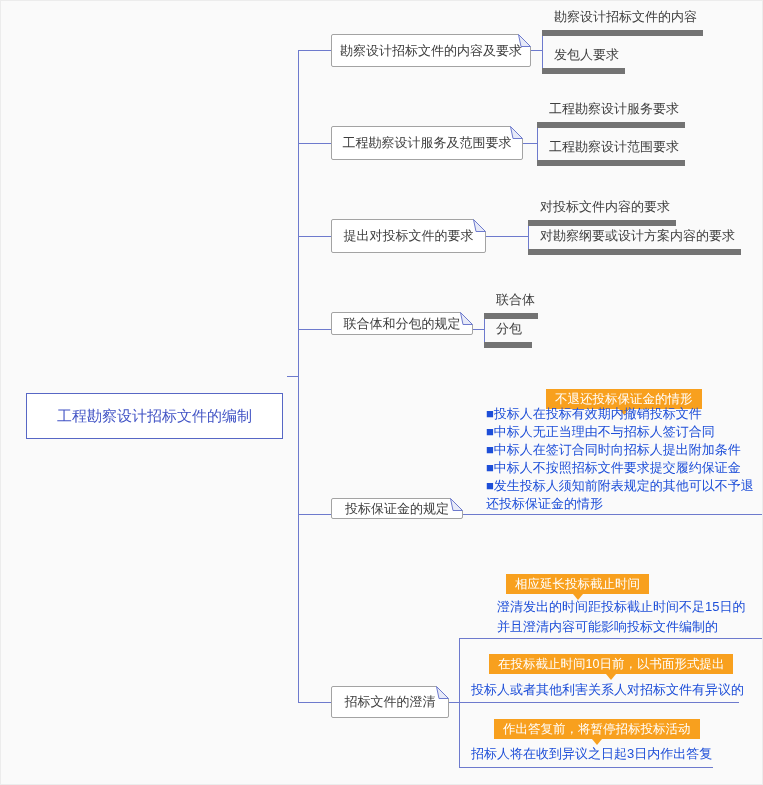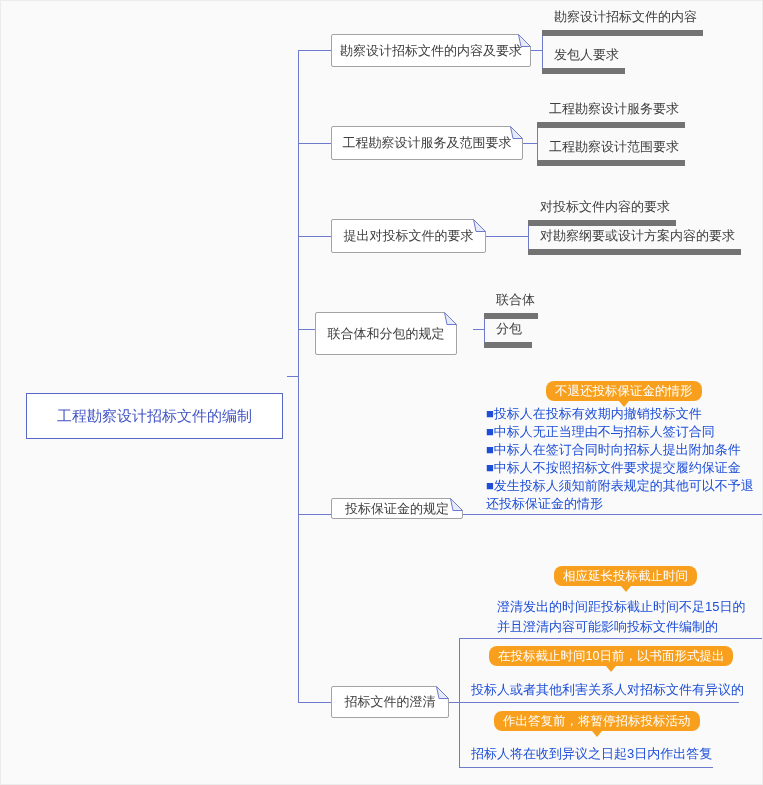--- a/index.html
+++ b/index.html
@@ -40,21 +40,21 @@
   .lnode{
     position:absolute;height:25px;line-height:24px;
     padding:0 6px 0 12px;box-sizing:content-box;
     border-bottom:6px solid #737373;
     font-size:13px;color:#3e3e3e;white-space:nowrap;
   }
   
   .badge{
     position:absolute;height:20px;line-height:20px;
     background:#f8a01e;color:#fff;font-size:12.5px;
-    padding:0 9px;border-radius:8px;white-space:nowrap;
+    padding:0 9px;border-radius:0;white-space:nowrap;margin-top:8px;
   }
   .badge::after{
     content:"";position:absolute;top:100%;left:50%;margin-left:-5px;
     width:0;height:0;border:5px solid transparent;
     border-top:6px solid #f8a01e;border-bottom:0;
   }
   
   .txt{position:absolute;font-size:13px;color:#1d4ed8;white-space:nowrap;}
   .bullets{line-height:18px;}
   .lines20{line-height:20px;}
@@ -108,21 +108,21 @@
         <path d="M1.5,0.5 L13.5,12.5 L4,12.5 Z" fill="#e7eaf8" stroke="#6d7acd" stroke-width="1"></path>
       </svg>
   </div>
   <div class="l1box" style="left:330px;top:218px;width:155px;height:34px">
     <span>提出对投标文件的要求</span>
     <svg class="ear" width="14" height="14" viewBox="0 0 14 14">
         <polygon points="1,0 14,0 14,13" fill="#fafafa"></polygon>
         <path d="M1.5,0.5 L13.5,12.5 L4,12.5 Z" fill="#e7eaf8" stroke="#6d7acd" stroke-width="1"></path>
       </svg>
   </div>
-  <div class="l1box" style="left:314px;top:311px;width:142px;height:43px">
+  <div class="l1box" style="left:330px;top:311px;width:142px;height:23px">
     <span>联合体和分包的规定</span>
     <svg class="ear" width="14" height="14" viewBox="0 0 14 14">
         <polygon points="1,0 14,0 14,13" fill="#fafafa"></polygon>
         <path d="M1.5,0.5 L13.5,12.5 L4,12.5 Z" fill="#e7eaf8" stroke="#6d7acd" stroke-width="1"></path>
       </svg>
   </div>
   <div class="l1box" style="left:330px;top:497px;width:132px;height:21px">
     <span>投标保证金的规定</span>
     <svg class="ear" width="14" height="14" viewBox="0 0 14 14">
         <polygon points="1,0 14,0 14,13" fill="#fafafa"></polygon>
@@ -149,21 +149,21 @@
   <div class="badge" style="left:545px;top:380px">不退还投标保证金的情形</div>
   <div class="txt bullets" style="left:485px;top:404px">
     <div>■投标人在投标有效期内撤销投标文件</div>
     <div>■中标人无正当理由不与招标人签订合同</div>
     <div>■中标人在签订合同时向招标人提出附加条件</div>
     <div>■中标人不按照招标文件要求提交履约保证金</div>
     <div>■发生投标人须知前附表规定的其他可以不予退</div>
     <div>还投标保证金的情形</div>
   </div>
 
-  <div class="badge" style="left:553px;top:565px">相应延长投标截止时间</div>
+  <div class="badge" style="left:505px;top:565px">相应延长投标截止时间</div>
   <div class="txt lines20" style="left:496px;top:596px">
     <div>澄清发出的时间距投标截止时间不足15日的</div>
     <div>并且澄清内容可能影响投标文件编制的</div>
   </div>
 
   <div class="badge" style="left:488px;top:645px">在投标截止时间10日前，以书面形式提出</div>
   <div class="txt" style="left:470px;top:680px">投标人或者其他利害关系人对招标文件有异议的</div>
 
   <div class="badge" style="left:493px;top:710px">作出答复前，将暂停招标投标活动</div>
   <div class="txt" style="left:470px;top:744px">招标人将在收到异议之日起3日内作出答复</div>

